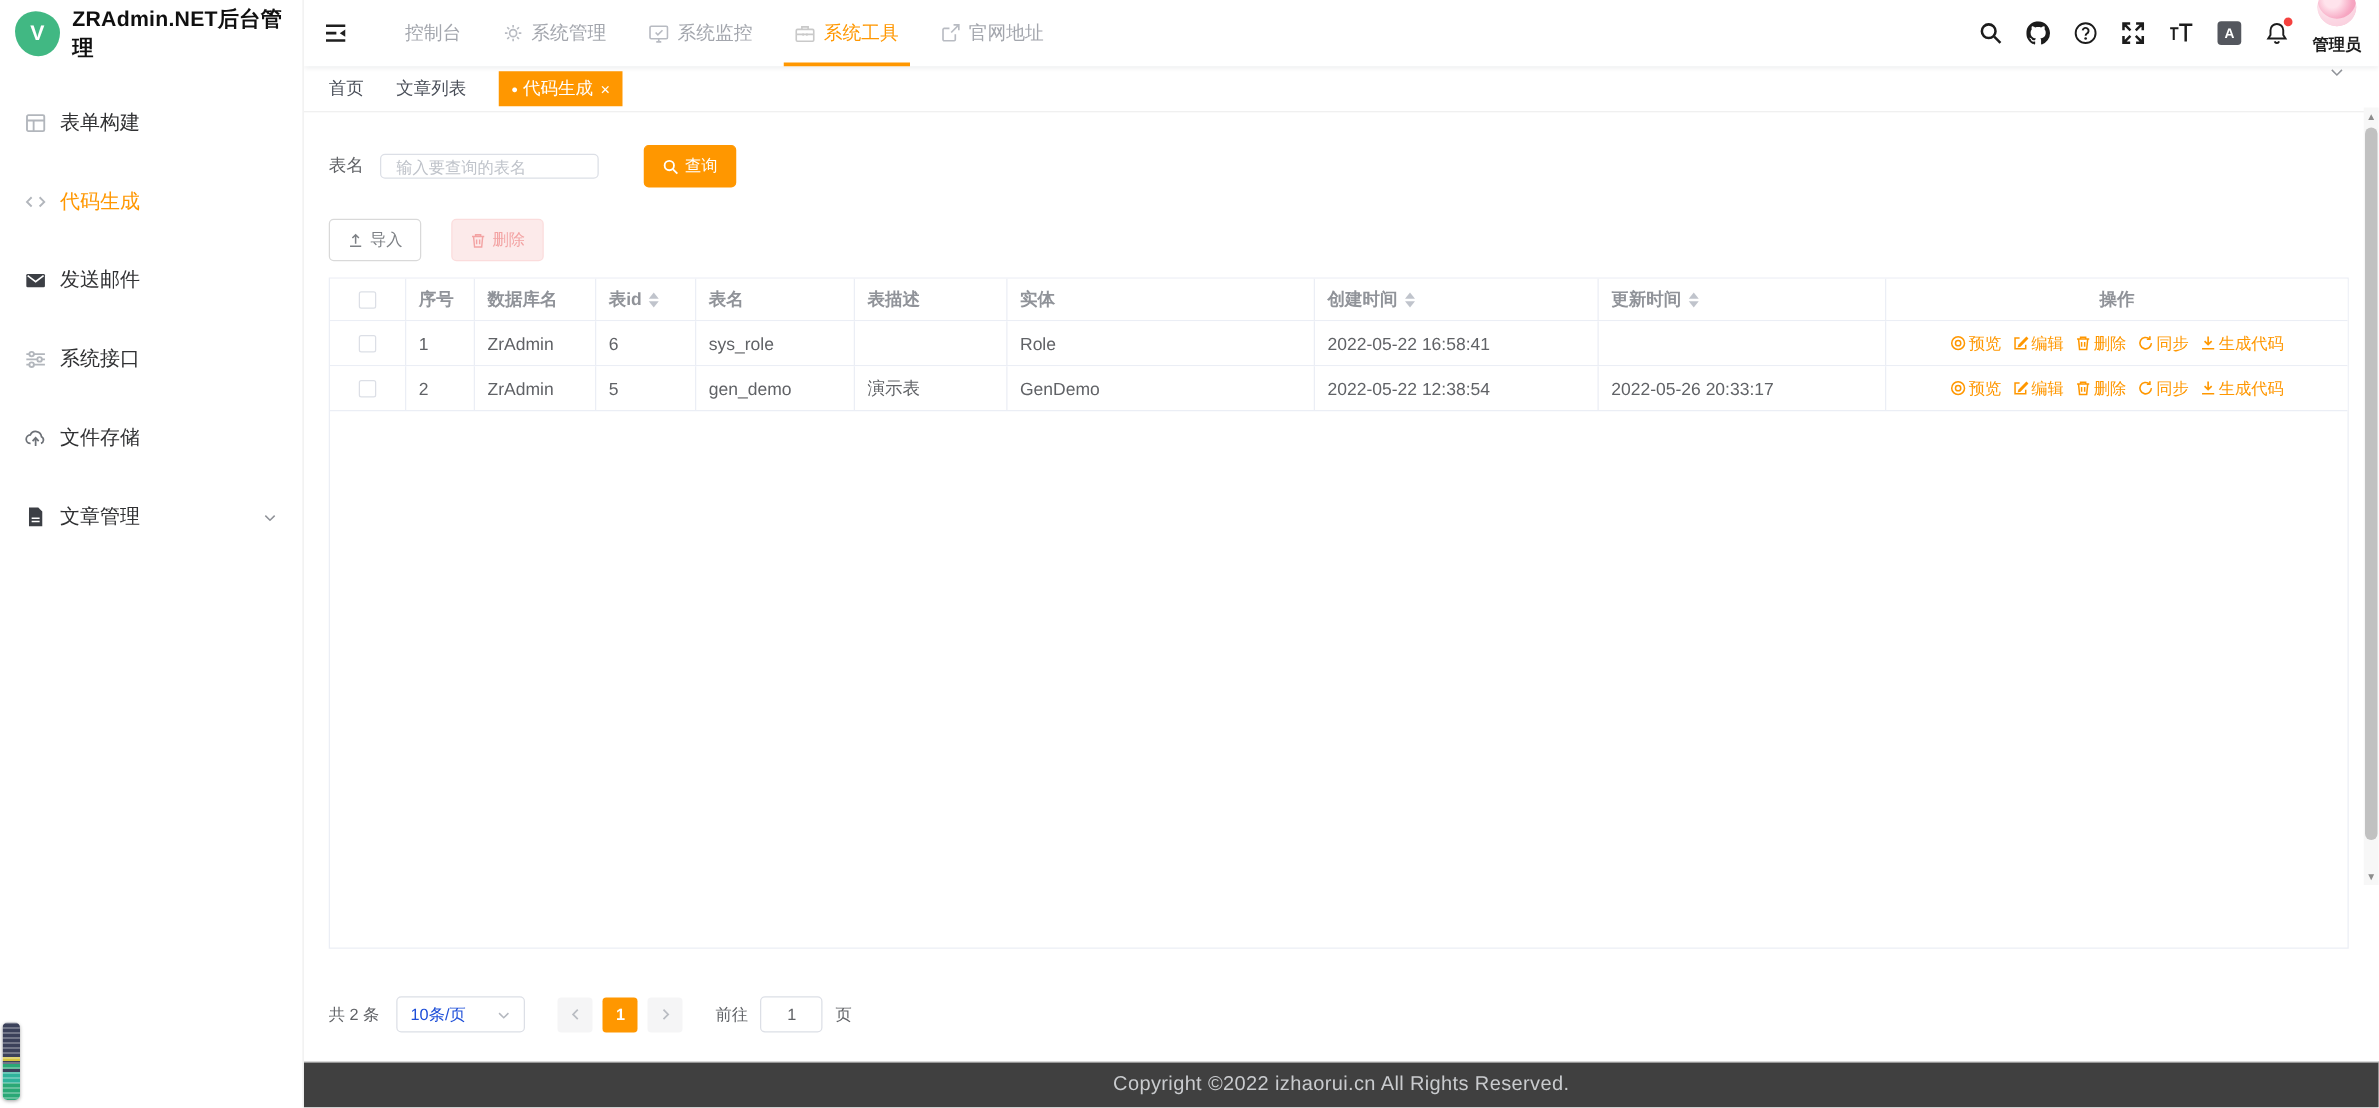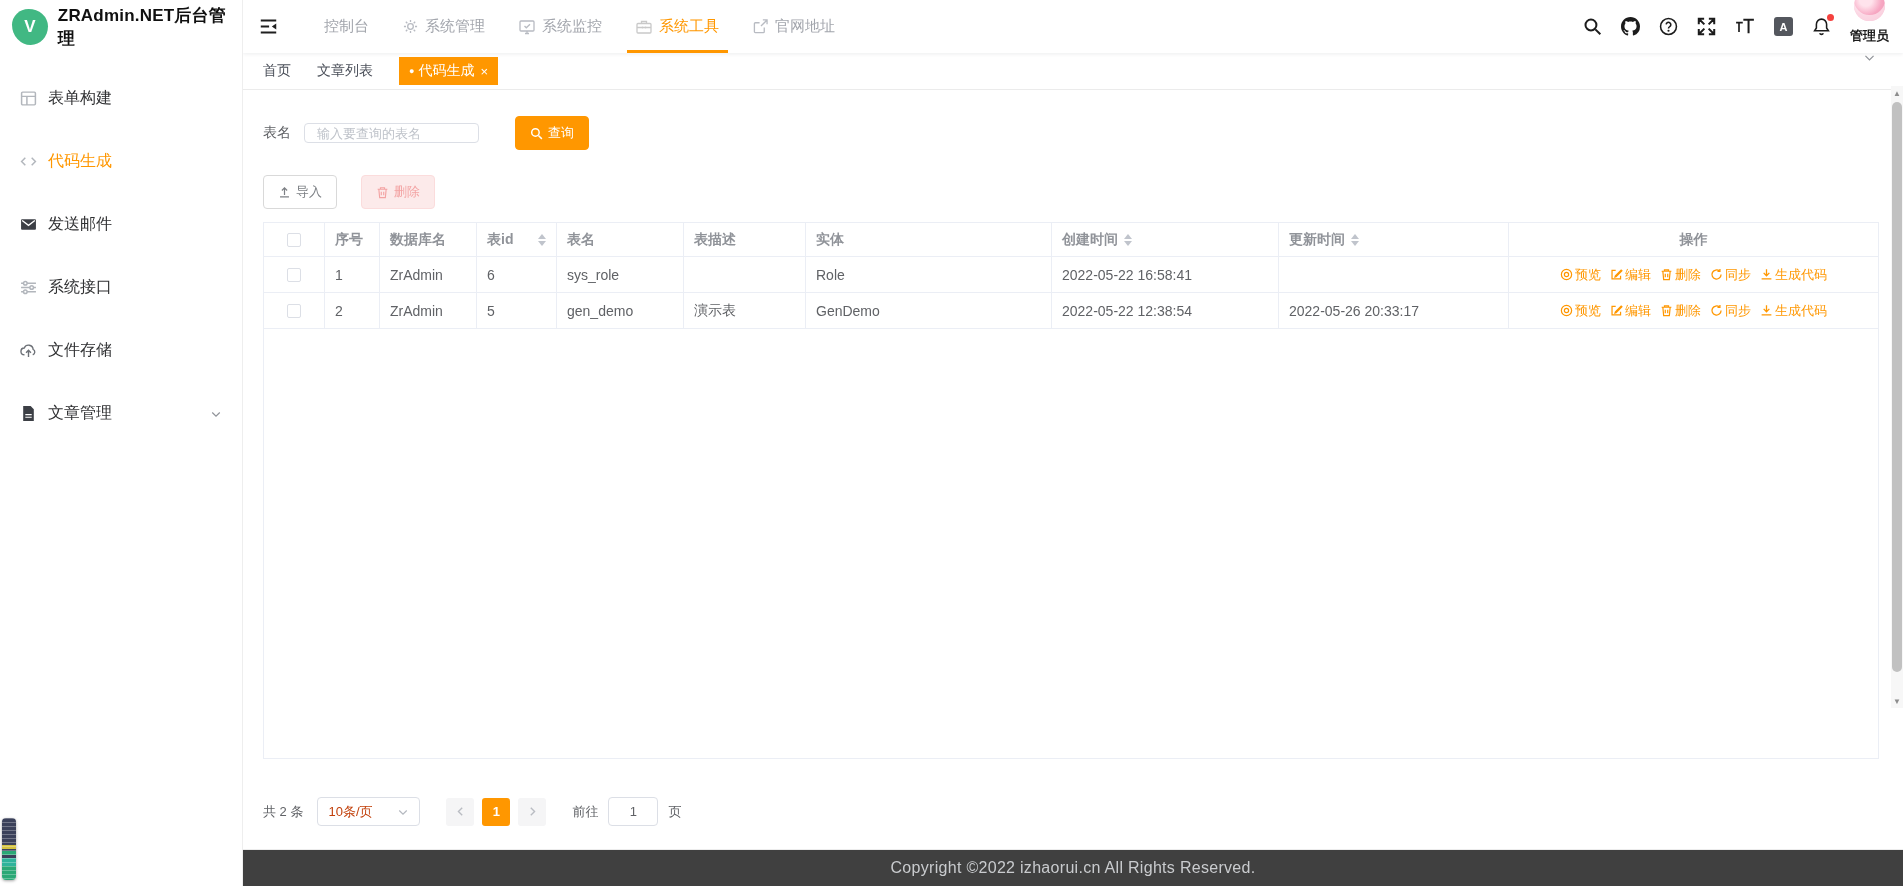--- a/index.html
+++ b/index.html
@@ -67,34 +67,34 @@
 
   
   .gen-table { margin-top:13px; border:1px solid #ebeef5; height:537px; display:flex; flex-direction:column; font-size:14px; }
   .tr { display:flex; align-items:stretch; border-bottom:1px solid #ebeef5; background:#fff; }
   .thead .tr { height:34px; }
   .tbody .tr { height:36px; }
   .td,.th { display:flex; align-items:center; padding:0 10px; border-right:1px solid #ebeef5; overflow:hidden; white-space:nowrap; }
   .th { color:#909399; font-weight:bold; gap:4px; }
   .td { color:#606266; }
   .c-check{width:61px; justify-content:center;} .c-seq{width:55px;} .c-db{width:97px;}
-  .c-id{width:80px;justify-content:space-between;} .c-name{width:127px;} .c-desc{width:122px;} .c-entity{width:246px;}
+  .c-id{width:80px;} .c-name{width:127px;} .c-desc{width:122px;} .c-entity{width:246px;}
   .c-created{width:227px;} .c-updated{width:230px;} .c-ops{flex:1; border-right:none;}
   .th.c-ops{justify-content:center;} .td.c-ops{justify-content:center; gap:9px; padding:0 6px;}
   .checkbox { width:14px; height:14px; border:1px solid #dcdfe6; border-radius:2px; background:#fff; cursor:pointer; }
   .caret-stack { display:inline-flex; flex-direction:column; gap:2px; margin-left:2px; }
   .caret-up { width:0; height:0; border-left:4px solid transparent; border-right:4px solid transparent; border-bottom:5px solid #c0c4cc; }
   .caret-down { width:0; height:0; border-left:4px solid transparent; border-right:4px solid transparent; border-top:5px solid #c0c4cc; }
   .op-link { color:#ff9700; font-size:13px; display:inline-flex; align-items:center; gap:2px; cursor:pointer; }
   .table-empty { flex:1; }
 
   
   .pager-row { margin-top:38px; display:flex; align-items:center; font-size:13px; color:#606266; }
   .pager-total { margin-right:14px; }
-  .page-size-select { width:103px; height:29px; border:1px solid #dcdfe6; border-radius:4px; display:flex; align-items:center; justify-content:space-between; padding:0 10px; cursor:pointer; color:#c2410c; }
+  .page-size-select { width:103px; height:29px; border:1px solid #dcdfe6; border-radius:4px; display:flex; align-items:center; justify-content:space-between; padding:0 10px; cursor:pointer; color:#1d4ed8; }
   .page-size-select .sel-caret { color:#b4b8bf; }
   .pager-nav { display:flex; align-items:center; gap:8px; margin-left:26px; }
   .pg-btn { width:28px; height:28px; border-radius:3px; background:#f5f5f6; color:#b9bcc2; display:flex; align-items:center; justify-content:center; cursor:pointer; font-size:13px; }
   .pg-num { width:28px; height:28px; border-radius:3px; background:#ff9700; color:#fff; font-weight:bold; display:flex; align-items:center; justify-content:center; cursor:pointer; }
   .pager-goto { display:flex; align-items:center; gap:10px; margin-left:26px; }
   .goto-input { width:50px; height:29px; border:1px solid #dcdfe6; border-radius:4px; text-align:center; font-size:13px; color:#606266; outline:none; font-family:inherit; }
 
   
   .footer { height:37px; flex:0 0 37px; border-top:1px solid #ececec; display:flex; align-items:center; justify-content:center; background:#404040; }
   .copyright { color:#c9cbce; font-size:16px; letter-spacing:.3px; }

